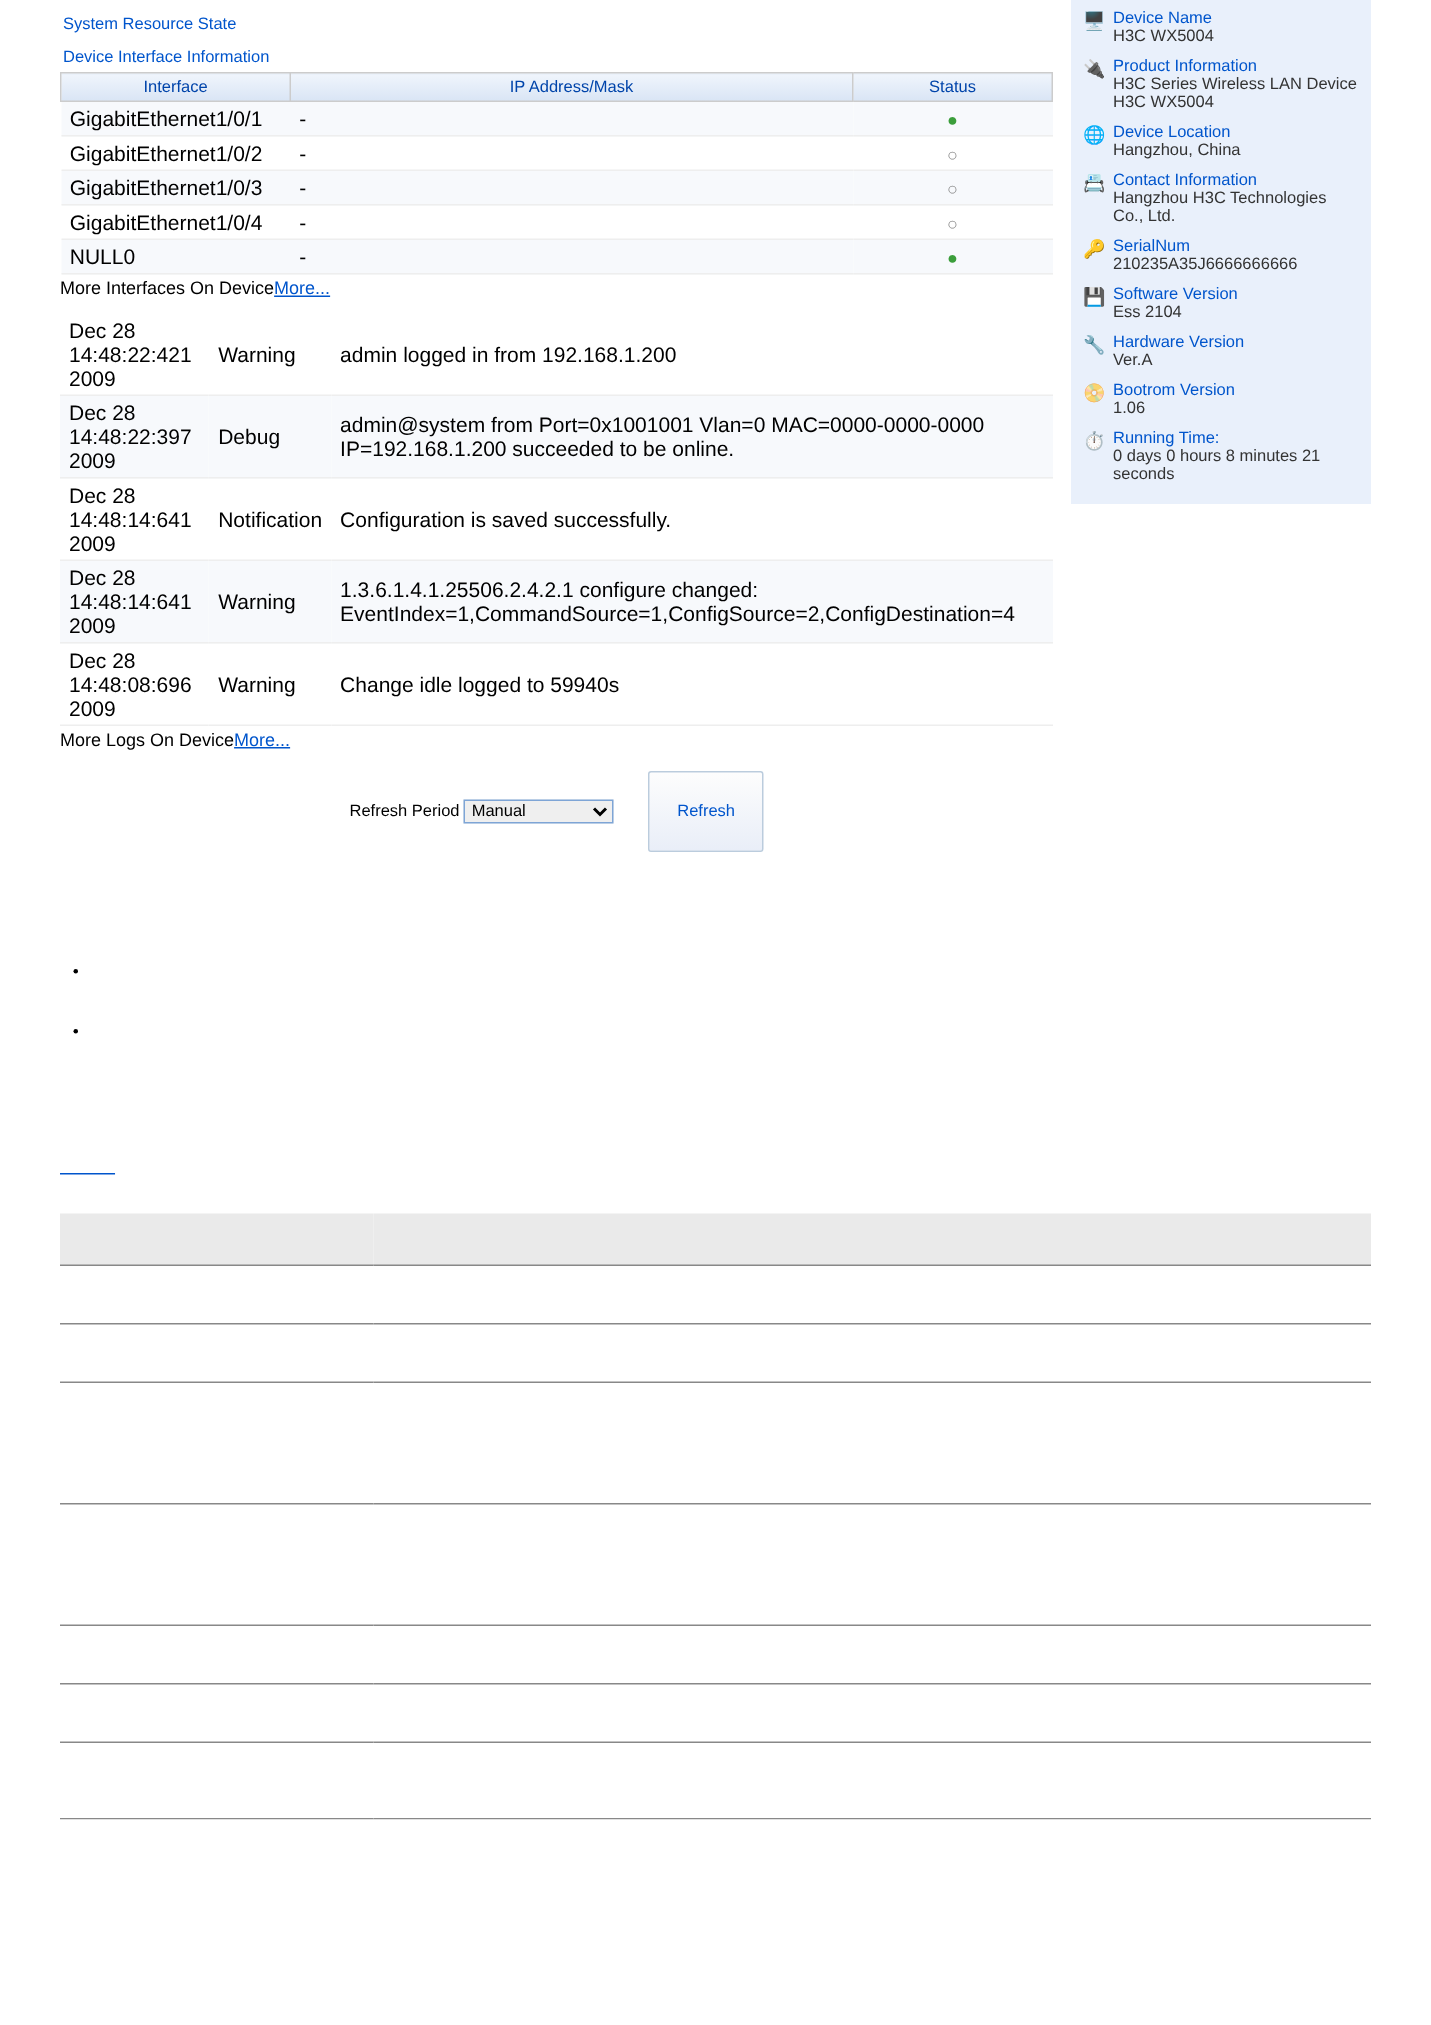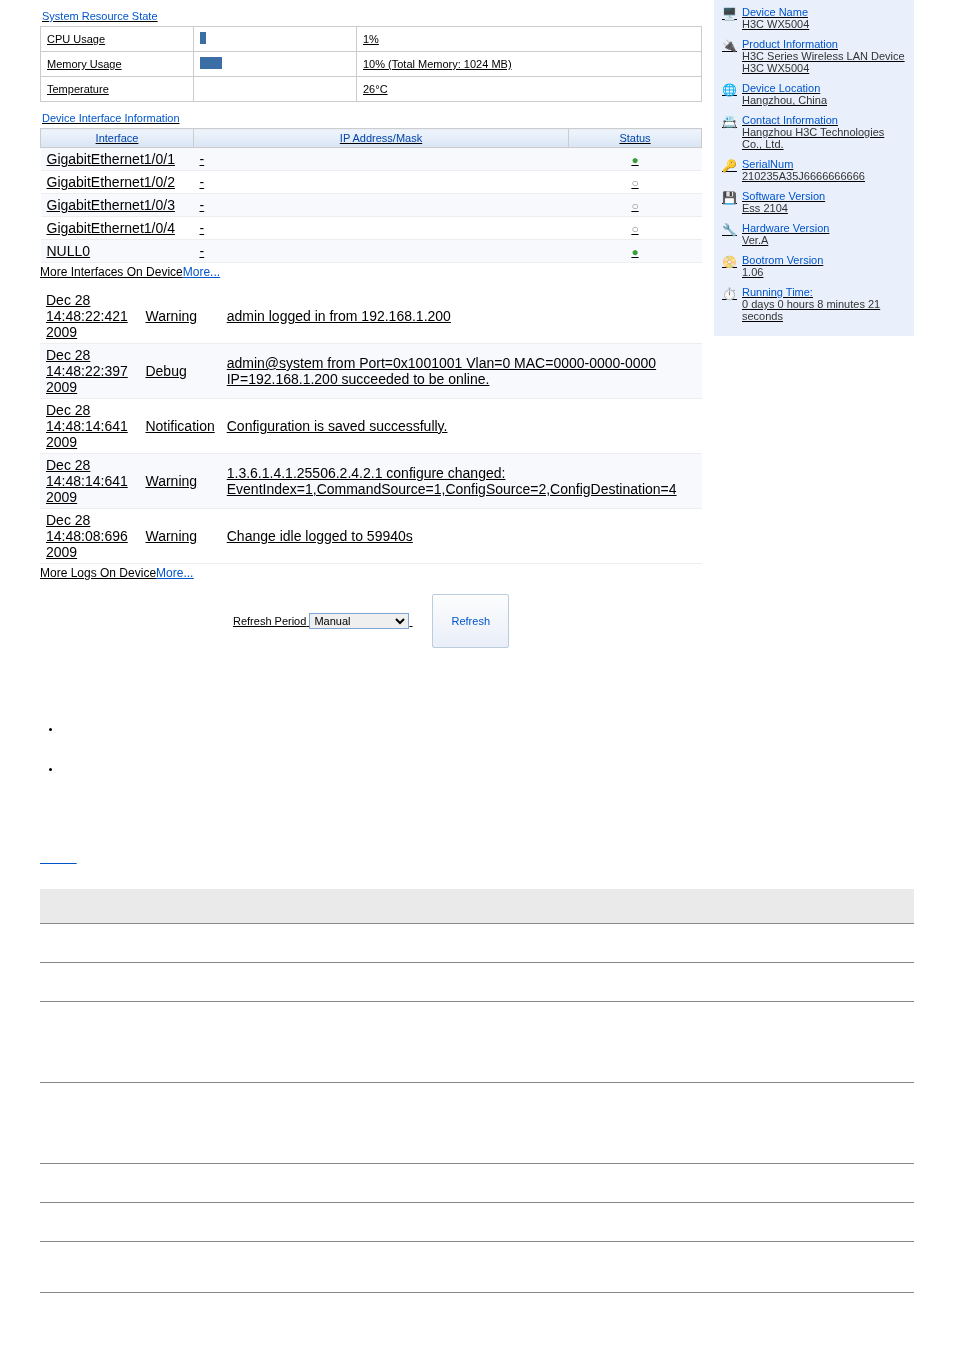--- a/index.html
+++ b/index.html
@@ -5,21 +5,20 @@
     body {
       font-family: Arial, sans-serif;
       font-size: 11px;
       margin: 0;
       padding: 0;
       background: #fff;
       color: #000;
     }
     .container {
       padding: 0 40px;
-      text-decoration: underline;
     }
     .main-flex {
       display: flex;
       gap: 12px;
       align-items: flex-start;
       margin-bottom: 30px;
     }
     .left-col {
       flex: 1;
     }
@@ -194,39 +193,20 @@
     }
   </style>
 </head>
 <body>
 
 <div class="container">
   <div class="main-flex">
     <div class="left-col">
 
       <div class="section-title">System Resource State</div>
-      <table class="resource-table">
-        <tbody>
-            <tr>
-          <td>CPU Usage</td>
-          <td><span class="progress-bar" style="width:6px"></span></td>
-          <td>1%</td>
-        </tr>
-        <tr>
-          <td>Memory Usage</td>
-          <td><span class="progress-bar" style="width:22px"></span></td>
-          <td>10% (Total Memory: 1024 MB)</td>
-        </tr>
-        <tr>
-          <td>Temperature</td>
-          <td></td>
-          <td>26°C</td>
-        </tr>
-      </tbody>
-        </table>
 
       <div class="section-title">Device Interface Information</div>
       <table class="grid-table">
         <tbody>
             <tr>
           <th style="width:140px">Interface</th>
           <th>IP Address/Mask</th>
           <th style="width:120px">Status</th>
         </tr>
         <tr>

